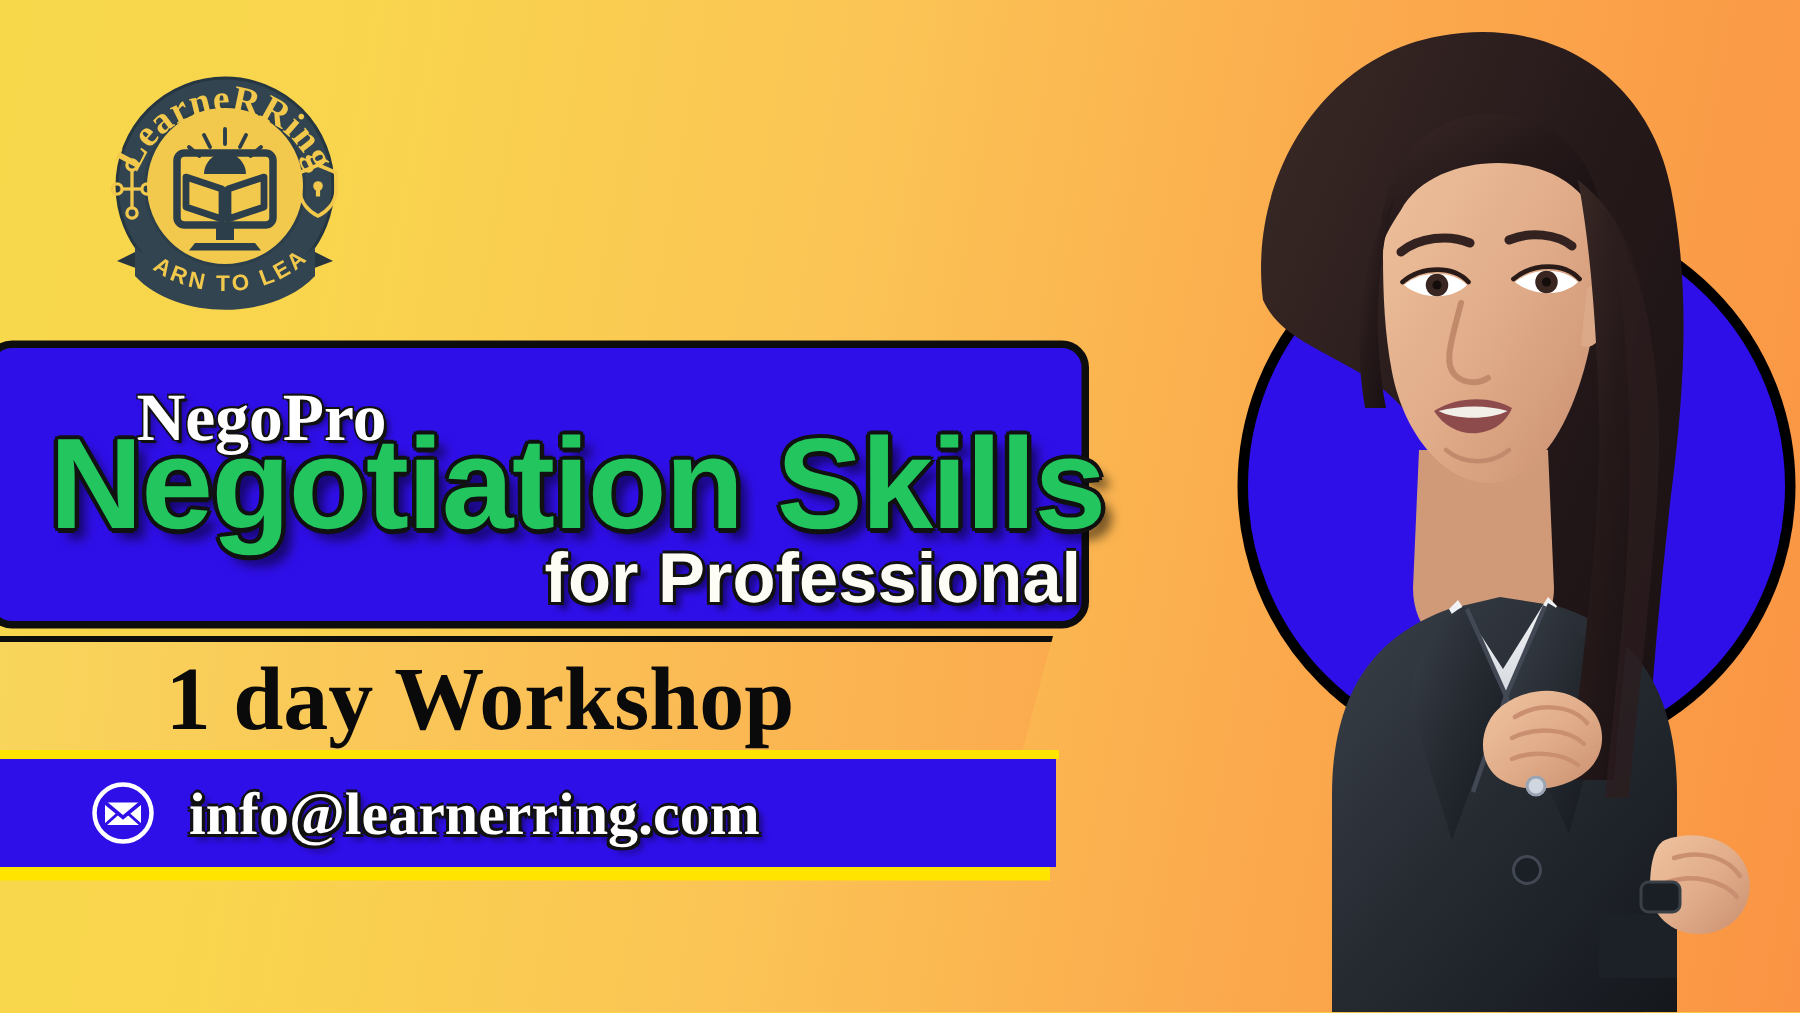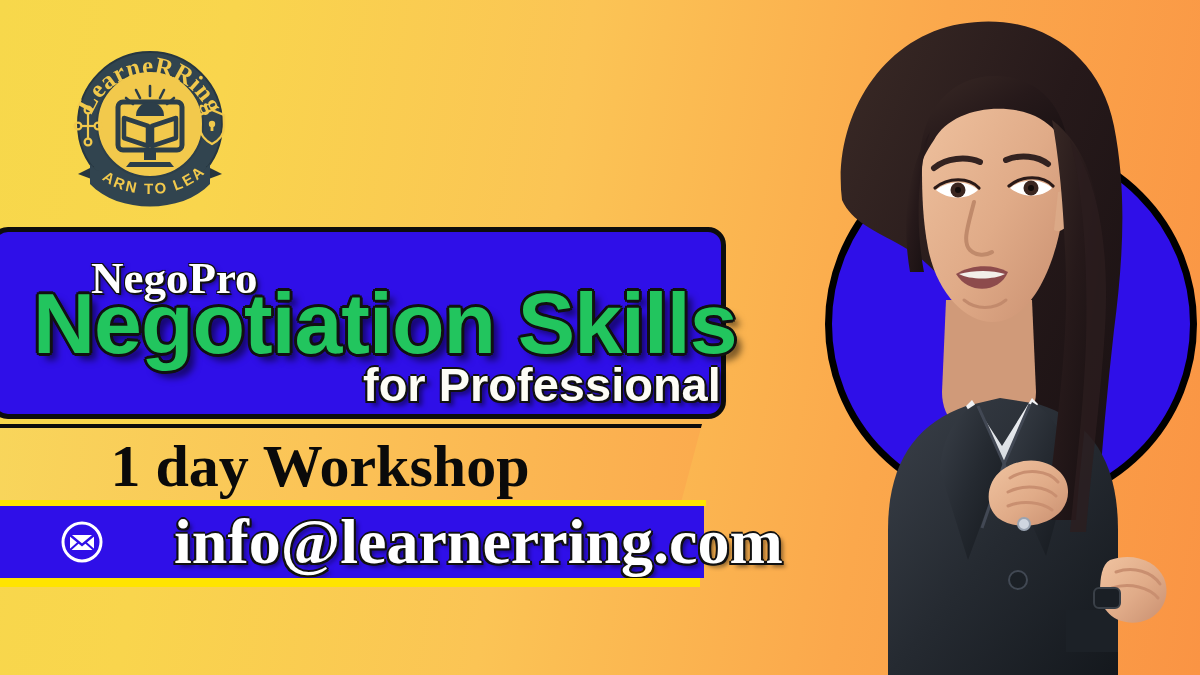--- a/index.html
+++ b/index.html
@@ -89,27 +89,26 @@
     background:#2f0fe8;z-index:4;
   }
   .email-inner{
     position:absolute;left:0;top:0;width:712px;height:72px;
     display:flex;align-items:center;padding-left:68px;box-sizing:border-box;gap:22px;
   }
   .mail-icon{width:44px;height:44px;flex:0 0 44px;}
   .mail-icon svg{display:block;width:44px;height:44px;}
   .email-text{
     font-family:"Liberation Serif", serif;
-    font-size:64px;font-weight:700;color:#ffffff;letter-spacing:0px;
+    font-size:40px;font-weight:700;color:#ffffff;letter-spacing:0px;
     text-shadow:
       2px 0 0 #111,-2px 0 0 #111,0 2px 0 #111,0 -2px 0 #111,
       2px 2px 0 #111,-2px 2px 0 #111,
       4px 4px 4px rgba(0,0,0,.45);
     white-space:nowrap;
-    margin-left:48px;
   }
   .yellow-stripe-bottom{
     position:absolute;left:0;top:578px;width:700px;height:9px;background:#ffe400;z-index:4;
   }
 </style>
 </head>
 <body>
 
 <div class="banner">
 

